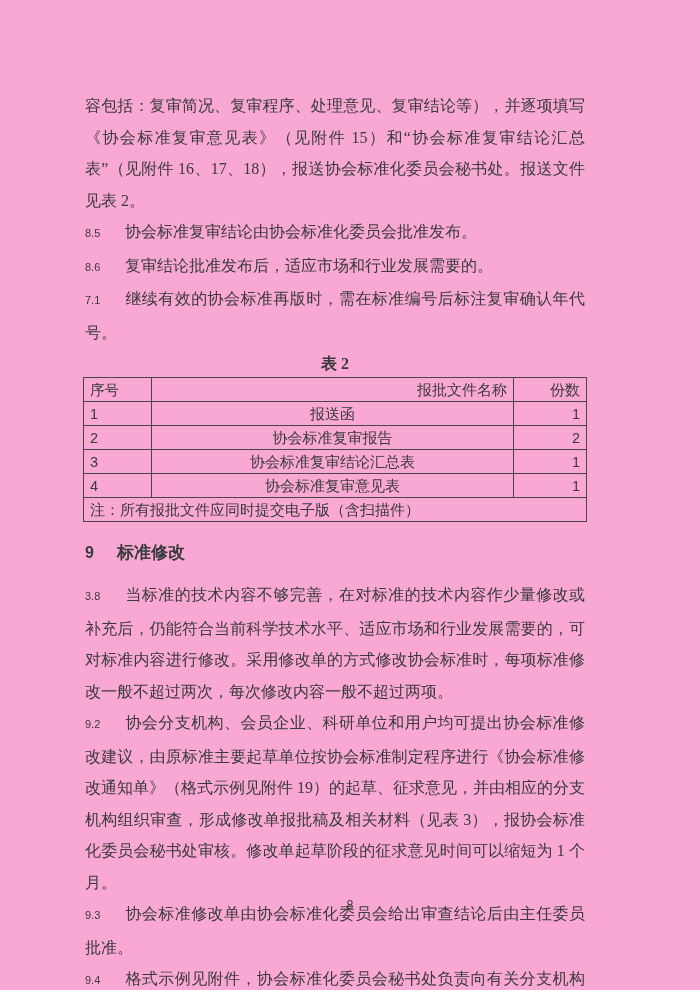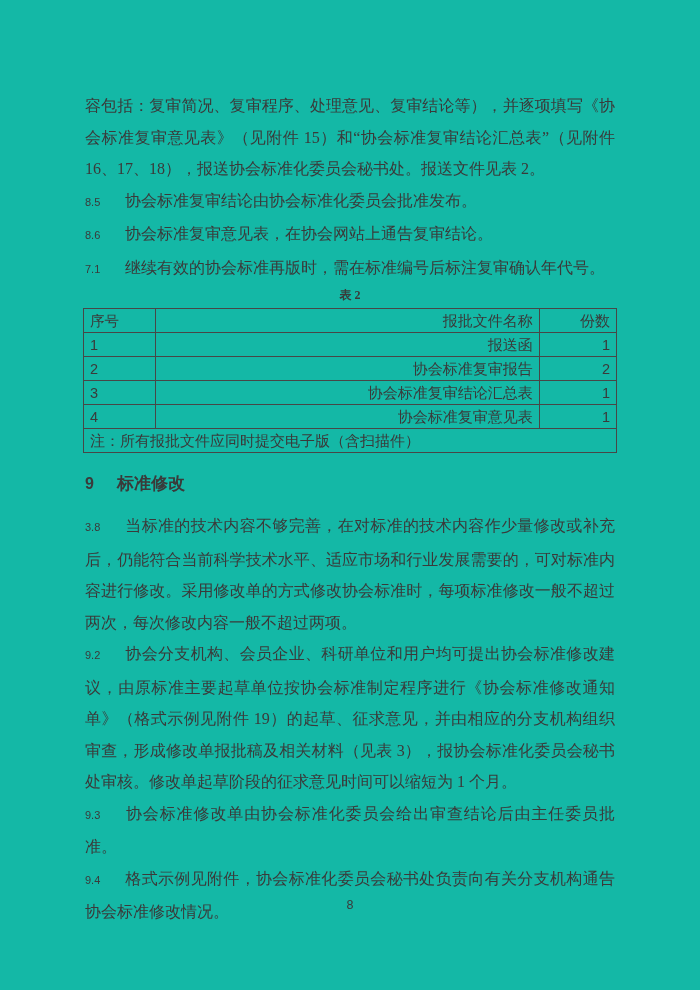--- a/index.html
+++ b/index.html
@@ -2,43 +2,43 @@
 <html><head>
 <meta charset="utf-8">
 <style>
   * { margin: 0; padding: 0; box-sizing: border-box; }
   html, body { background: #ffffff; }
   .page {
     position: relative;
     width: 700px;
     height: 990px;
     margin: 0 auto;
-    background: #14b8a6;
+    background: #f9a8d4;
     font-family: "Liberation Serif", "DejaVu Serif", serif;
     color: #3a3a3a;
-    padding: 90px 85px 0 85px;
+    padding: 90px 115px 0 85px;
     overflow: hidden;
   }
   .para {
     font-size: 16px;
     line-height: 31.5px;
     text-align: justify;
   }
   .clause-num {
     display: inline-block;
     min-width: 40px;
     font-family: "Liberation Sans", "DejaVu Sans", sans-serif;
     font-size: 11px;
   }
   .table-caption {
-    margin-top: 0;
+    margin-top: 6px;
     margin-bottom: 3px;
     text-align: center;
     font-weight: bold;
-    font-size: 12px;
+    font-size: 16px;
     line-height: 20px;
   }
   table.doc-table {
     width: calc(100% + 4px);
     margin-left: -2px;
     border-collapse: collapse;
     font-size: 15px;
     table-layout: fixed;
   }
   table.doc-table td, table.doc-table th {
@@ -47,21 +47,21 @@
     line-height: 20px;
     padding: 1px 6px;
     font-weight: normal;
     vertical-align: middle;
   }
   table.doc-table { border: 1.5px solid #3d3d3d; }
   .col-num   { width: 13.5%; text-align: left; }
   .col-name  { width: 72%; }
   .col-count { width: 14.5%; text-align: right; }
   th.col-name { text-align: right; }
-  td.col-name { text-align: right; padding-left: 12px; }
+  td.col-name { text-align: center; padding-left: 12px; }
   td.cell-digit, th.col-num, td.col-num {
     font-family: "Liberation Sans", "DejaVu Sans", sans-serif;
     font-size: 14.5px;
   }
   td.note-cell { text-align: left; padding-left: 6px; }
   .section-heading {
     margin-top: 20px;
     margin-bottom: 15px;
     font-size: 17px;
     font-weight: bold;
@@ -81,21 +81,21 @@
 </style>
 </head>
 <body>
 
 <div class="page">
 
   <p class="para">容包括：复审简况、复审程序、处理意见、复审结论等），并逐项填写《协会标准复审意见表》（见附件 15）和“协会标准复审结论汇总表”（见附件 16、17、18），报送协会标准化委员会秘书处。报送文件见表 2。</p>
 
   <p class="para"><span class="clause-num">8.5</span><span>协会标准复审结论由协会标准化委员会批准发布。</span></p>
 
-  <p class="para"><span class="clause-num">8.6</span><span>协会标准复审意见表，在协会网站上通告复审结论。</span></p>
+  <p class="para"><span class="clause-num">8.6</span><span>复审结论批准发布后，适应市场和行业发展需要的。</span></p>
 
   <p class="para"><span class="clause-num">7.1</span><span>继续有效的协会标准再版时，需在标准编号后标注复审确认年代号。</span></p>
 
   <div class="table-caption">表 2</div>
 
   <table class="doc-table">
     <tbody>
       <tr>
         <th class="col-num">序号</th>
         <th class="col-name">报批文件名称</th>

